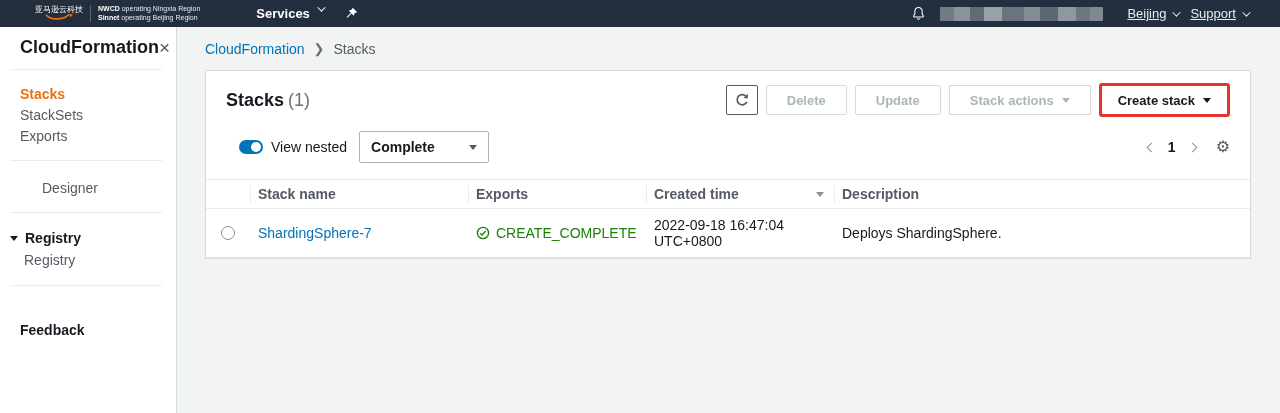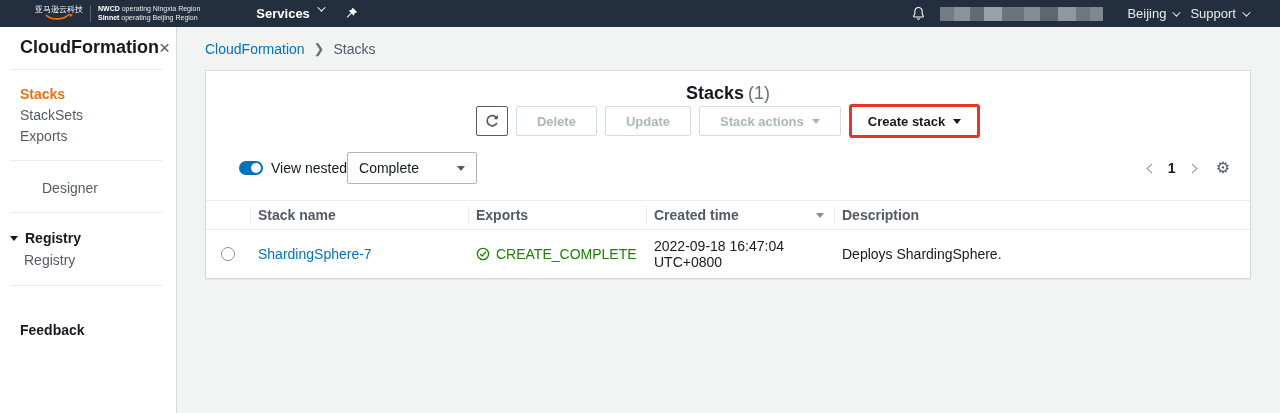--- a/index.html
+++ b/index.html
@@ -18,21 +18,21 @@
   .region-notice b { color:#fff; }
   .services { margin-left:56px; display:flex; align-items:flex-start; gap:7px;
     font-size:13px; font-weight:bold; cursor:pointer; }
   .chev { width:6px; height:6px; border-right:1.5px solid currentColor; border-bottom:1.5px solid currentColor;
     transform:rotate(45deg) translateY(-2px); display:inline-block; }
   .pin { margin-left:22px; cursor:pointer; display:flex; align-items:center; }
   .topbar-right { margin-left:auto; display:flex; align-items:center; margin-right:32px; }
   .bell { margin-right:14px; cursor:pointer; display:flex; align-items:center; }
   .blurred-account { width:163px; height:14px; margin-right:12px; border-radius:1px;
     background:linear-gradient(90deg,#737c85 0,#737c85 14px,#8a939b 14px,#8a939b 30px,#626b75 30px,#626b75 44px,#99a1a8 44px,#99a1a8 62px,#6b747e 62px,#6b747e 84px,#848d95 84px,#848d95 100px,#5d6771 100px,#5d6771 118px,#8f98a0 118px,#8f98a0 136px,#6e7780 136px,#6e7780 150px,#7f8891 150px,#7f8891 163px); }
-  .tb-menu { display:flex; align-items:center; gap:6px; font-size:13px; color:#e8ebed; cursor:pointer; margin-left:12px; }
+  .tb-menu { display:flex; align-items:center; gap:6px; font-size:13px; color:#e8ebed; cursor:pointer; margin-left:12px;text-decoration:underline; }
   
   .page { display:flex; height:386px;border-radius:31px; }
   .sidebar { width:177px; background:#fff; border-right:1px solid #d5dbdb; flex:none; }
   .main { flex:1; }
   
   .side-title-row { display:flex; align-items:center; justify-content:space-between; padding:10px 16px 11px 20px; }
   .side-title { font-size:18px; font-weight:bold; color:#16191f; }
   .side-close { font-size:19px; color:#545b64; cursor:pointer; line-height:19px; }
   .side-div { border:0; border-top:1px solid #eaeded; margin:0 14px 0 10px; }
   .side-nav { list-style:none; margin:14px 0 0; padding:0 0 13px 20px; }
@@ -46,21 +46,21 @@
   .registry-item { margin-top:2px; padding-left:24px; line-height:20px; color:#545b64; cursor:pointer; }
   .side-div2 { border:0; border-top:1px solid #eaeded; margin:15px 14px 0 10px; }
   .feedback { margin-top:34px; padding-left:20px; font-weight:bold; color:#16191f; line-height:20px; cursor:pointer; }
   
   .breadcrumb { height:43px; display:flex; align-items:center; padding-left:28px; font-size:14px; }
   .bc-link { color:#0073bb; cursor:pointer; }
   .bc-sep { color:#687078; margin:0 9px; font-size:13px; }
   .bc-cur { color:#545b64; }
   
   .card { margin:0 29px 0 28px; background:#fff; border:1px solid #d5dbdb; box-shadow:0 1px 1px rgba(0,0,0,.05); }
-  .card-header { display:flex; align-items:center; justify-content:space-between; padding:12px 20px 10px;flex-direction:column; }
+  .card-header { display:flex; align-items:center; justify-content:space-between; padding:12px 20px 10px; }
   .card-title { font-size:18px; font-weight:bold; color:#16191f; }
   .card-count { color:#687078; font-weight:normal; margin-left:4px; }
   .actions { display:flex; align-items:center; gap:8px; }
   .btn { height:30px; padding:0 20px; background:#fff; border:1px solid #545b64; color:#545b64;
     font-weight:bold; font-size:13px; border-radius:2px; font-family:inherit; cursor:pointer;
     display:flex; align-items:center; gap:8px; }
   .btn:disabled, .btn.disabled { border-color:#d5dbdb; color:#aab7b8; cursor:default; }
   .btn-icon { width:32px; height:30px; padding:0; justify-content:center; }
   .btn-create { border:3px solid #e8352c; border-radius:3px; height:34px; padding:0 16px;
     color:#16191f; font-weight:bold; }
@@ -68,22 +68,22 @@
     border-top:5px solid currentColor; display:inline-block; }
   
   .filter-row { display:flex; align-items:center; padding:4px 20px 14px; }
   .search-box { width:525px; height:32px; border:1px solid #879196; border-radius:2px;
     display:flex; align-items:center; padding:0 9px; background:#fff; }
   .search-box input { border:0; outline:0; flex:1; margin-left:7px; font-family:inherit; font-size:14px; color:#16191f; }
   .search-box input::placeholder { color:#687078; font-style:italic; }
   .toggle { margin-left:13px; width:24px; height:14px; border-radius:8px; background:#0073bb; position:relative; cursor:pointer; flex:none; }
   .toggle .knob { position:absolute; right:2px; top:2px; width:10px; height:10px; border-radius:50%; background:#fff; }
   .view-nested { margin-left:8px; color:#16191f; white-space:nowrap; }
-  .select { width:130px; height:32px; border:1px solid #aab7b8; border-radius:2px;
-    display:flex; align-items:center; justify-content:space-between; padding:0 11px; background:#fff; cursor:pointer; }
+  .select { margin-left:12px; width:130px; height:32px; border:1px solid #aab7b8; border-radius:2px;
+    display:flex; align-items:center; justify-content:space-between; padding:0 11px; background:#fff; cursor:pointer;font-weight:bold; }
   .select .caret { color:#545b64; }
   .pager { margin-left:auto; display:flex; align-items:center; gap:13px; }
   .pg-chev { width:7px; height:7px; border-right:1.6px solid #879196; border-bottom:1.6px solid #879196; display:inline-block; cursor:default; }
   .pg-prev { transform:rotate(135deg); }
   .pg-next { transform:rotate(-45deg); }
   .page-num { font-weight:bold; color:#16191f; }
   .gear { margin-left:20px; font-size:16px; color:#545b64; cursor:pointer; line-height:16px; }
   
   table.stacks { width:100%; border-collapse:collapse; font-size:14px; margin-top:2px; }
   .stacks th { font-weight:bold; color:#545b64; text-align:left; padding:6px 8px;

